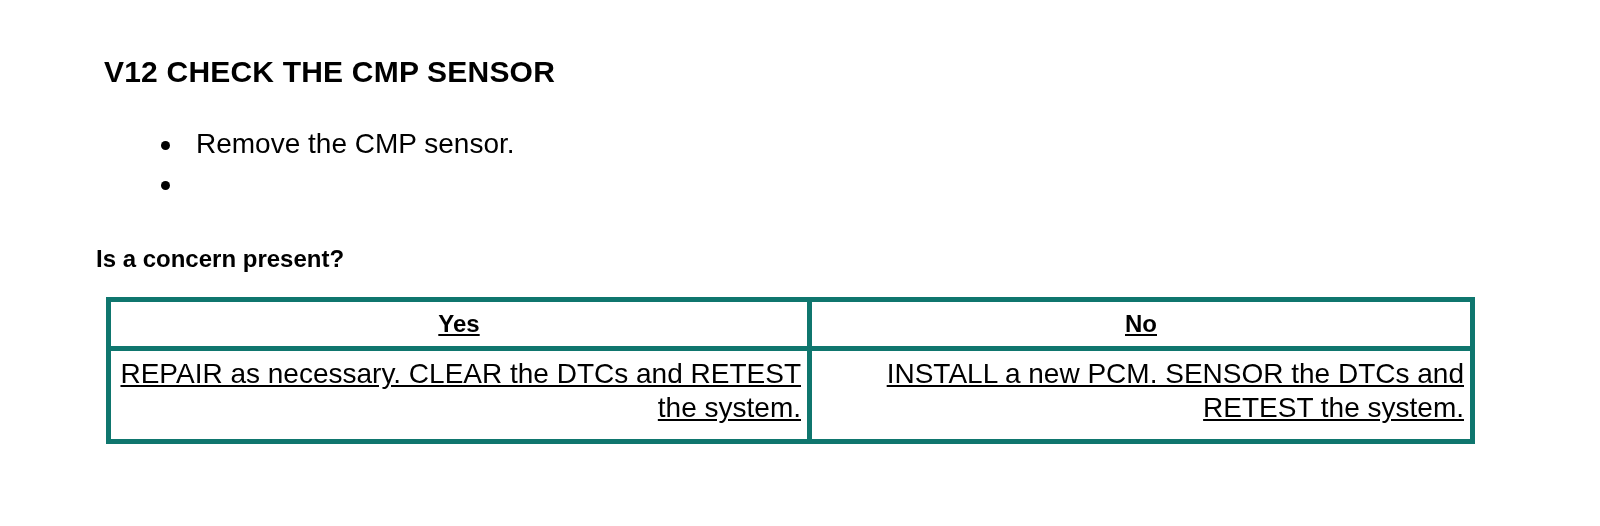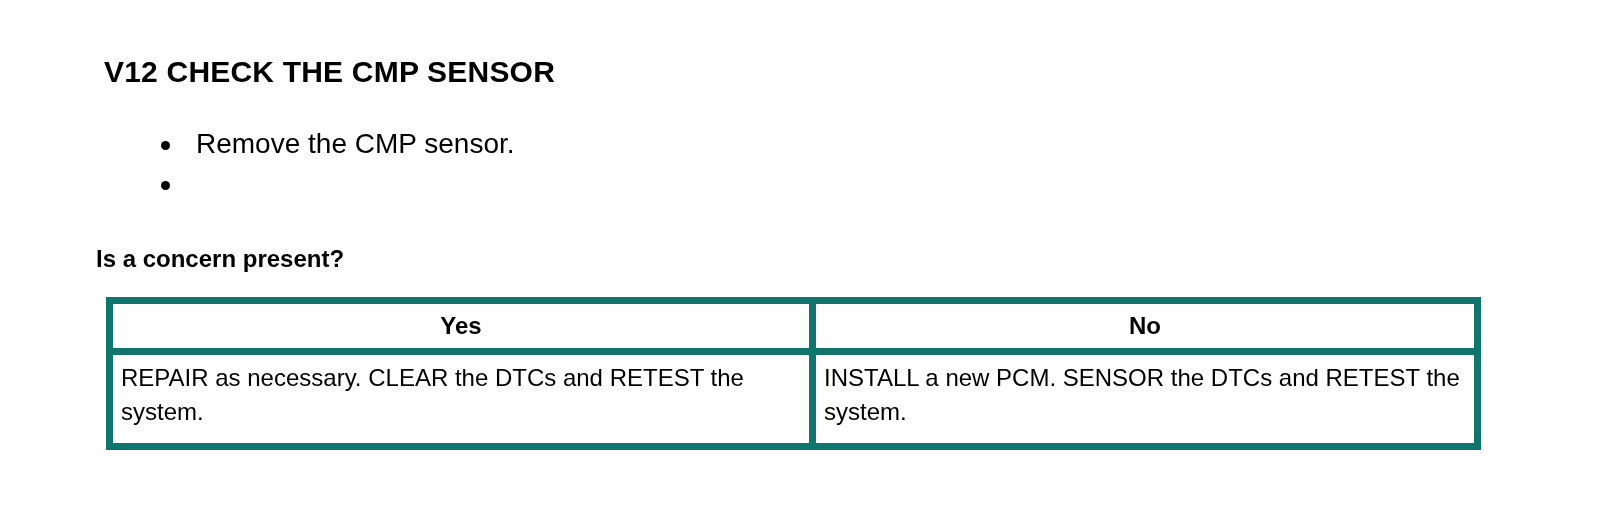--- a/index.html
+++ b/index.html
@@ -78,36 +78,37 @@
     left: 106px;
     top: 297px;
     width: 1340px;
     border-collapse: collapse;
     border: 5px solid #000000;
     background: #ffffff;
     table-layout: fixed;
   }
   .decision-table th,
   .decision-table td {
-    border: 7px solid #0f766e;
+    border: 5px solid #0f766e;
     padding: 0;
     vertical-align: top;
+    text-decoration: underline;
   }
   .decision-table th {
     height: 44px;
     text-align: center;
     font-size: 24px;
     font-weight: bold;
     line-height: 44px;
     padding: 0 6px;
   }
   .decision-table td {
     height: 78px;
-    text-align: left;
-    font-size: 24px;
+    text-align: right;
+    font-size: 28px;
     font-weight: normal;
     line-height: 34px;
     padding: 6px 6px 4px 8px;
   }
   .cell-text {
     display: block;
   }
 </style>
 </head>
 <body>

